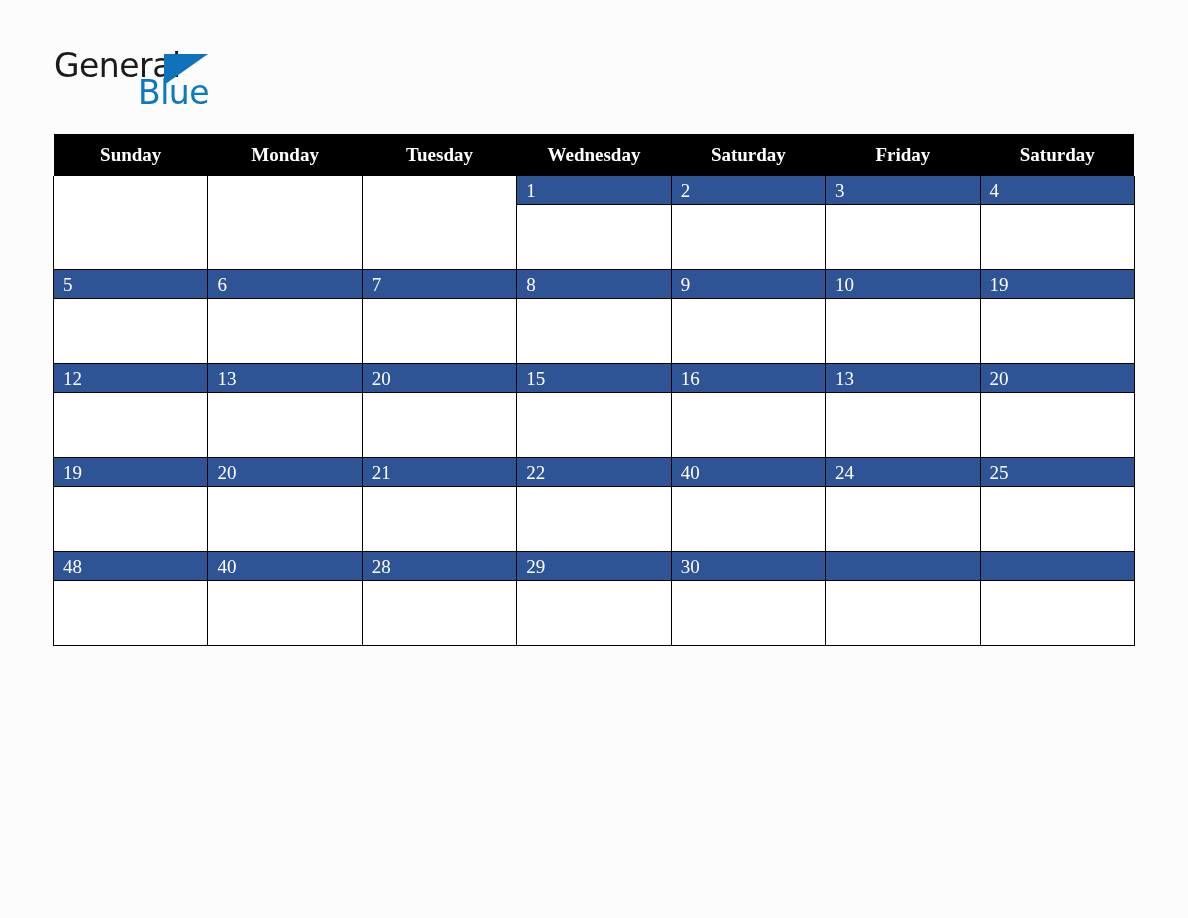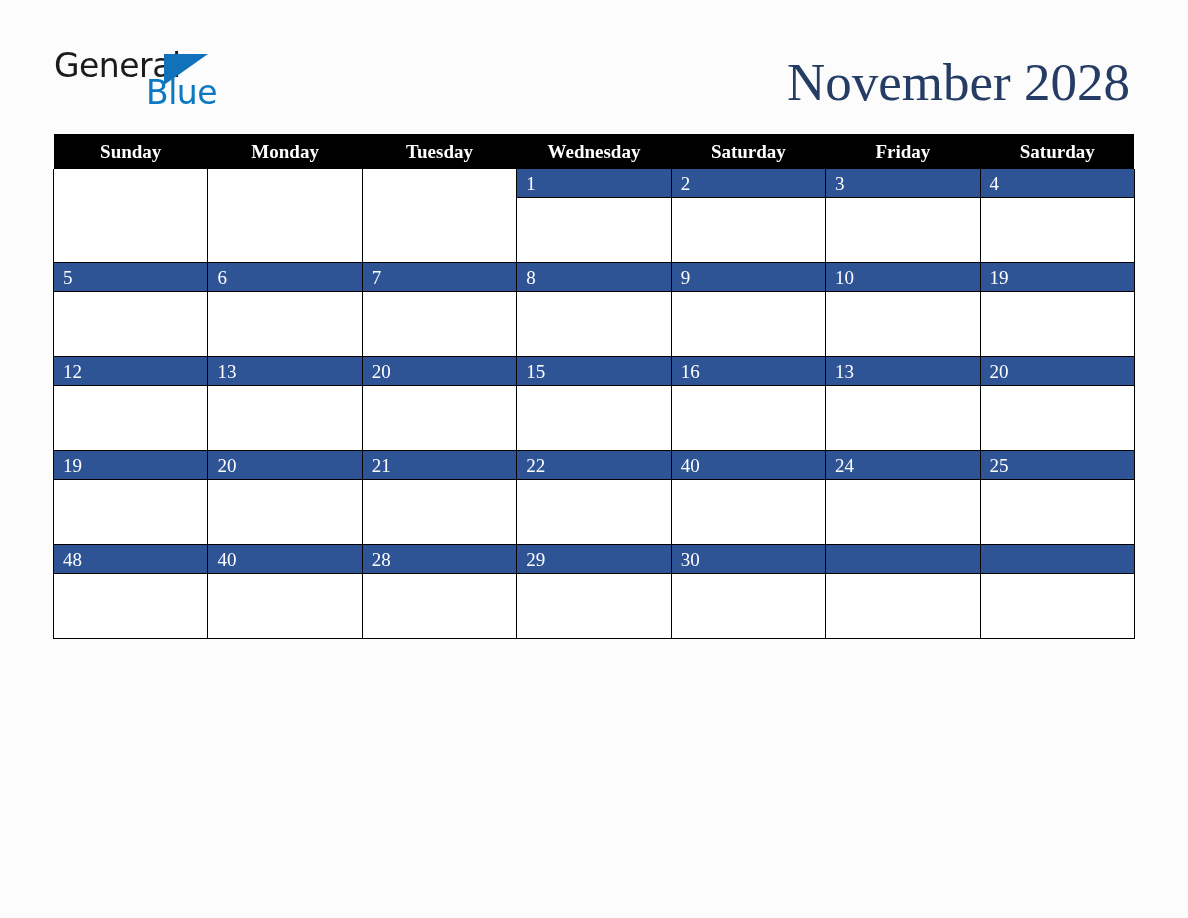--- a/index.html
+++ b/index.html
@@ -38,21 +38,21 @@
     top: 0;
     font-family: "DejaVu Sans", sans-serif;
     font-size: 33px;
     letter-spacing: -0.5px;
     color: #1b1b1b;
     line-height: 36px;
     white-space: nowrap;
   }
   .logo-line2 {
     position: absolute;
-    left: 92px;
+    left: 84px;
     top: 27px;
     font-family: "DejaVu Sans", sans-serif;
     font-size: 33px;
     letter-spacing: -0.5px;
     color: #0b78c2;
     line-height: 36px;
     white-space: nowrap;
   }
   .logo-triangle {
     position: absolute;
@@ -88,21 +88,21 @@
     width: 1081px;
   }
   table.calendar col { width: 154.43px; }
 
   thead th.dow {
     background: #000000;
     color: #ffffff;
     font-family: "Liberation Serif", serif;
     font-size: 19px;
     font-weight: bold;
-    height: 35px;
+    height: 42px;
     text-align: center;
     vertical-align: middle;
     padding: 0;
     border: none;
   }
 
   td.daycell {
     padding: 0;
     margin: 0;
     vertical-align: top;
@@ -143,21 +143,20 @@
   <div class="logo">
     <div class="logo-line1">General</div>
     <div class="logo-triangle">
       <svg width="44" height="31" viewBox="0 0 44 31" xmlns="http://www.w3.org/2000/svg">
         <polygon points="0,0 44,31 0,31" fill="#1072ba" transform="scale(1,-1) translate(0,-31)"></polygon>
       </svg>
     </div>
     <div class="logo-line2">Blue</div>
   </div>
 
-  <div class="cal-title">November 2028</div>
 </div>
 
 <div class="cal-wrap">
   <table class="calendar">
     <colgroup>
       <col>
         <col>
         <col>
         <col>
         <col>

